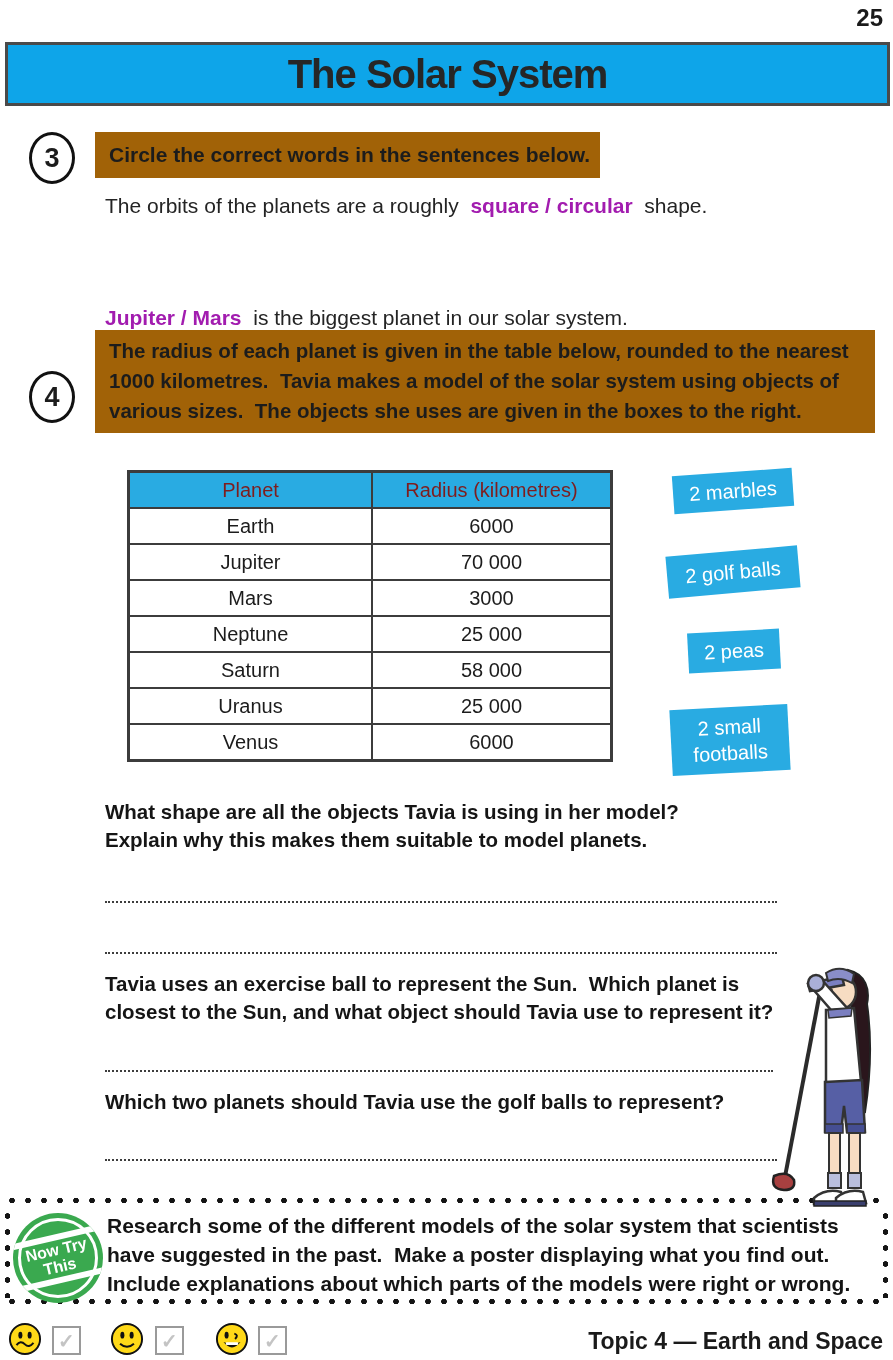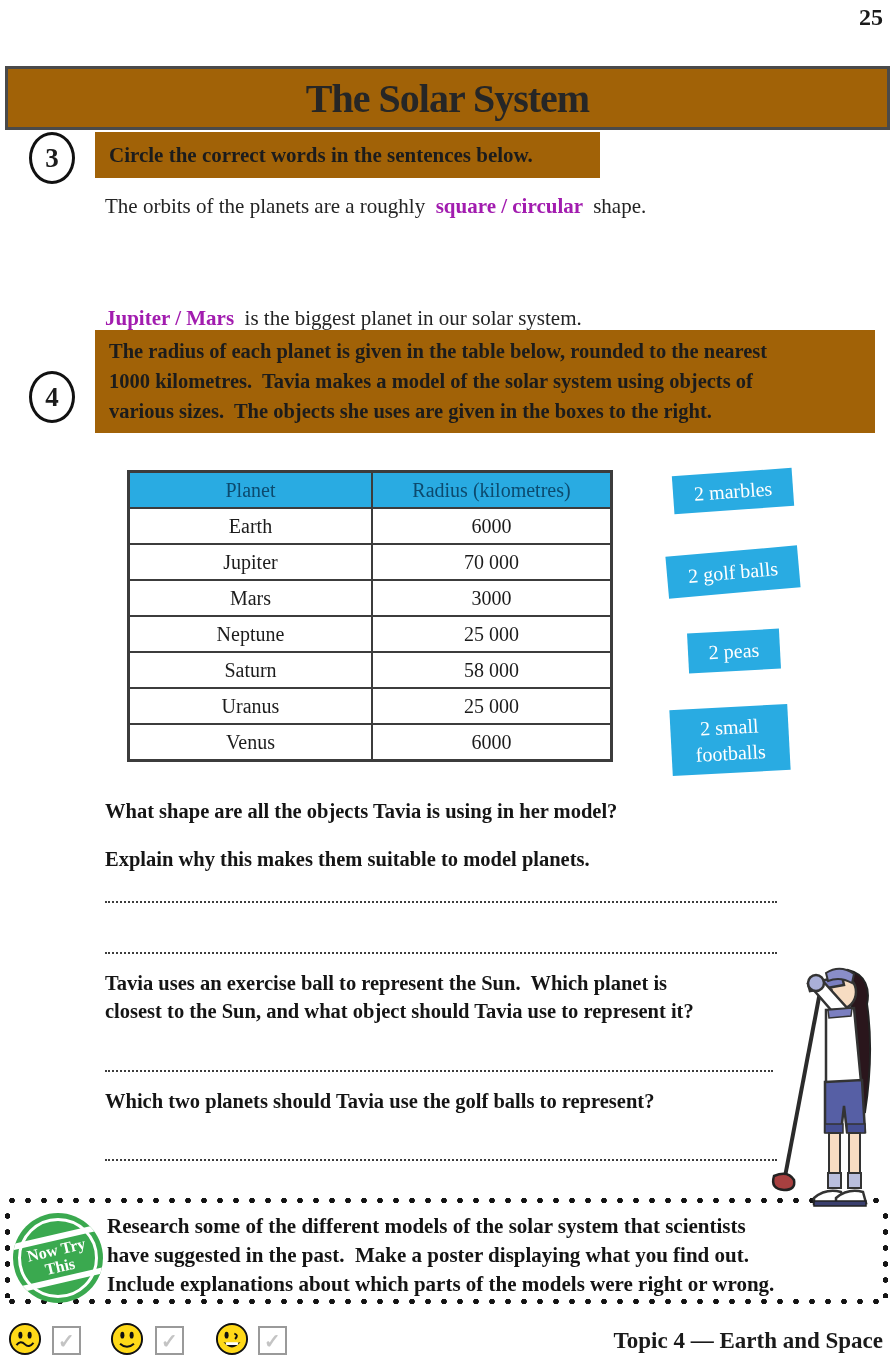--- a/index.html
+++ b/index.html
@@ -1,28 +1,28 @@
 <!DOCTYPE html>
 <html><head>
 <meta charset="utf-8">
 <style>
   html,body { margin:0; padding:0; background:#fff; }
   #canvas {
     position:relative; width:893px; height:1360px; background:#fff;
-    font-family:Liberation Serif, serif; color:#1c1c1c; overflow:hidden;
+    font-family:Liberation Sans, sans-serif; color:#1c1c1c; overflow:hidden;
   }
   .abs { position:absolute; }
   .pre { white-space:pre-wrap; }
 
   
   .page-num { top:4px; right:10px; font-size:24px; font-weight:bold; color:#1a1a1a; }
   .banner {
     left:5px; top:42px; width:879px; height:58px;
-    background:#a16207; border:3px solid #4a4a4a;
-    display:flex; align-items:center; justify-content:center;margin-top:24px;
+    background:#0ea5e9; border:3px solid #4a4a4a;
+    display:flex; align-items:center; justify-content:center;
   }
   .banner h1 { margin:0; font-size:40px; font-weight:800; letter-spacing:-1px; color:#262626; }
 
   
   .qnum {
     width:40px; height:46px; border:3px solid #111; border-radius:50%;
     display:flex; align-items:center; justify-content:center;
     font-size:27px; font-weight:bold; background:#fff;
   }
   
@@ -35,21 +35,21 @@
   .sentence { left:105px; font-size:21px; color:#242424; }
   .sentence b { font-weight:bold; color:#a21caf; }
 
   
   table.planets { left:127px; top:470px; border-collapse:collapse; table-layout:fixed; }
   table.planets td, table.planets th {
     border:2px solid #3c3c3c; height:34px; text-align:center;
     font-size:20px; font-weight:normal; padding:0;
   }
   table.planets { border:3px solid #3c3c3c; }
-  table.planets th { background:#29abe2; color:#0c4a6e;margin-top:48px; }
+  table.planets th { background:#29abe2; color:#7f1d1d;margin-top:48px; }
   .col-planet { width:241px; }
   .col-radius { width:237px; }
 
   
   .tag {
     background:#29abe2; color:#fff; font-size:20px;
     display:flex; align-items:center; justify-content:center; text-align:center;
     line-height:26px;
   }
 
@@ -147,21 +147,21 @@
   <div class="abs tag" style="left:667px; top:551px; width:132px; height:42px; transform:rotate(-5deg);">2 golf balls</div>
   <div class="abs tag" style="left:688px; top:631px; width:92px; height:40px; transform:rotate(-3deg);">
       <span>2 peas</span>
     </div>
   <div class="abs tag" style="left:671px; top:707px; width:118px; height:66px; transform:rotate(-3deg); flex-direction:column;">
     <span>2 small</span>
     <span>footballs</span>
   </div>
 
   <div class="abs boldq" style="left:105px; top:800px;text-align:center;">What shape are all the objects Tavia is using in her model?</div>
-  <div class="abs boldq" style="left:105px; top:848px;">Explain why this makes them suitable to model planets.</div>
+  <div class="abs boldq" style="left:105px; top:828px;">Explain why this makes them suitable to model planets.</div>
   <div class="abs ansline" style="left:105px; top:901px; width:672px;"></div>
   <div class="abs ansline" style="left:105px; top:952px; width:672px;"></div>
 
   <div class="abs boldq pre" style="left:105px; top:972px;">Tavia uses an exercise ball to represent the Sun.  Which planet is</div>
   <div class="abs boldq pre" style="left:105px; top:1000px;">closest to the Sun, and what object should Tavia use to represent it?</div>
   <div class="abs ansline" style="left:105px; top:1070px; width:668px;"></div>
 
   <div class="abs boldq" style="left:105px; top:1090px;">Which two planets should Tavia use the golf balls to represent?</div>
   <div class="abs ansline" style="left:105px; top:1159px; width:672px;"></div>
 

